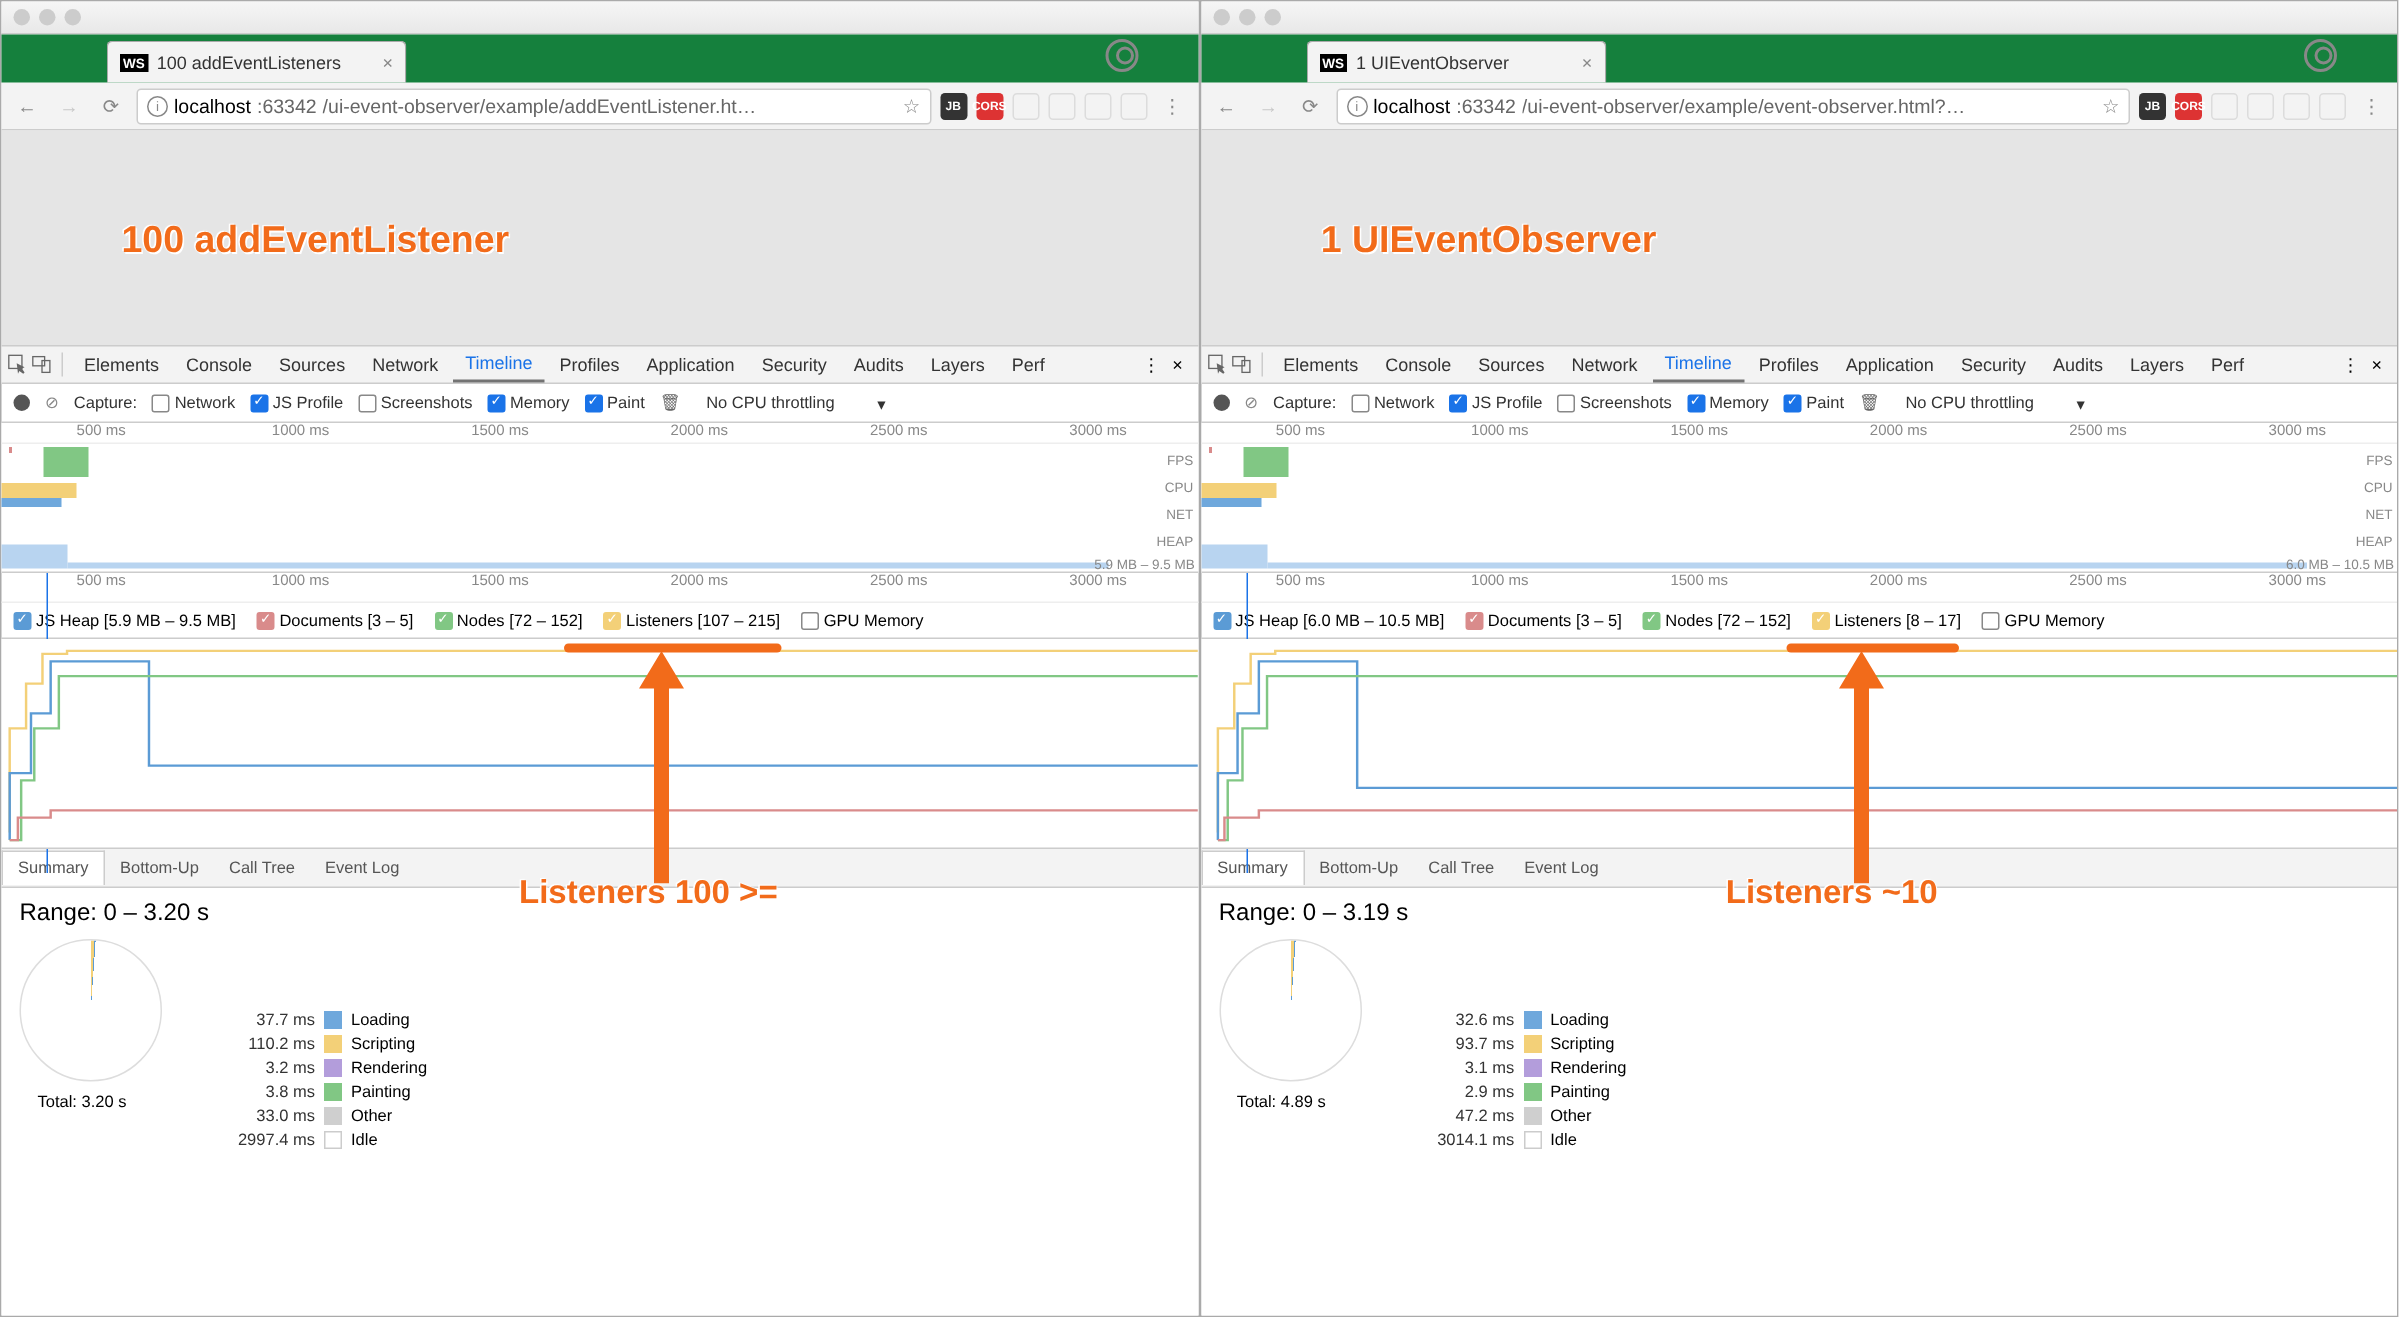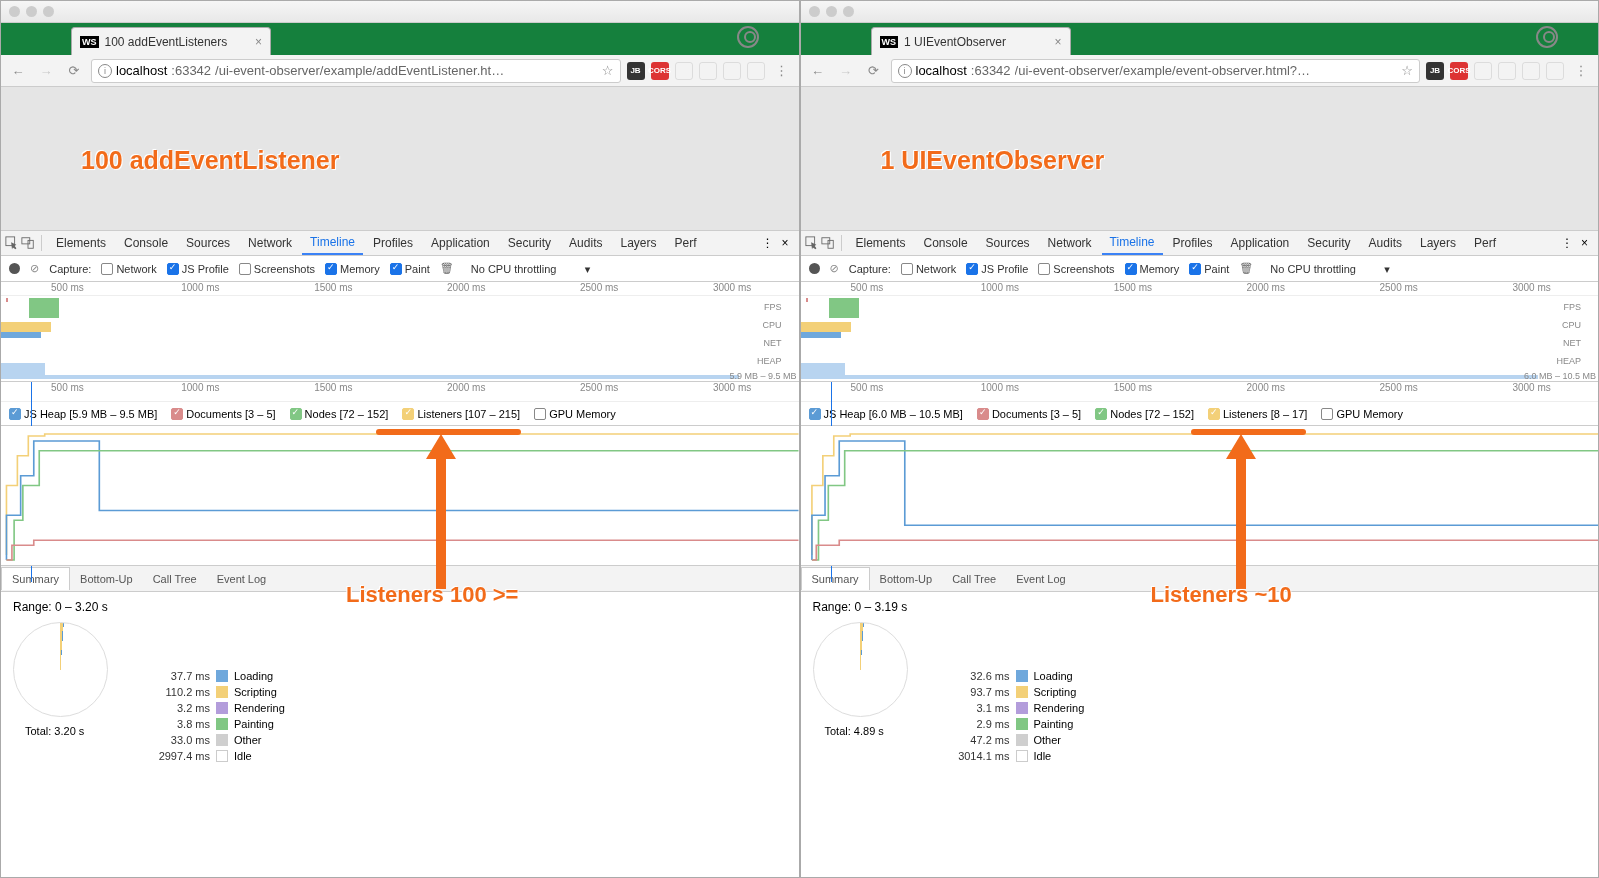--- a/index.html
+++ b/index.html
@@ -16,49 +16,49 @@
 .nav-btn { width:22px; height:22px; color:#888; display:flex; align-items:center; justify-content:center;}
 .address { flex:1; background:#fff; border:1px solid #ccc; border-radius:3px; height:24px; display:flex; align-items:center; padding:0 6px; gap:4px; color:#333; overflow:hidden;}
 .address .info{width:14px;height:14px;border:1px solid #888;border-radius:50%;font-size:9px;text-align:center;line-height:12px;color:#888;}
 .address .host{color:#000;}
 .address .path{color:#666; white-space:nowrap; overflow:hidden; text-overflow:ellipsis;}
 .ext-icon{width:18px;height:18px;border-radius:3px;font-size:8px;display:flex;align-items:center;justify-content:center;color:#fff;font-weight:bold;}
 .viewport{height:143px;background:#e5e5e5;position:relative;}
 .annot-title{position:absolute;top:30px;left:80px;font-size:25px;font-weight:bold;color:#f26b1a;text-shadow:0 0 2px #fff,-1px -1px 0 #fff,1px 1px 0 #fff;margin-top:29px;}
 .dev-tabbar{height:26px;border-top:1px solid #ccc;border-bottom:1px solid #ccc;background:#f3f3f3;display:flex;align-items:center;padding:0 4px;gap:2px;font-size:12px;}
 .dev-tab{padding:4px 8px;color:#333;}
-.dev-tab.active{color:#1a73e8;border-bottom:2px solid #3b82f6;}
+.dev-tab.active{color:#1a73e8;border-bottom:2px solid #737373;}
 .spacer{flex:1;}
 .capture-bar{height:26px;border-bottom:1px solid #ccc;display:flex;align-items:center;padding:0 8px;gap:10px;font-size:11px;color:#333;}
 .cbox{display:flex;align-items:center;gap:3px;}
 .cb{width:12px;height:12px;border:1px solid #888;border-radius:2px;display:inline-block;position:relative;}
 .cb.checked{background:#1a73e8;border-color:#1a73e8;}
 .cb.checked::after{content:"✓";color:#fff;font-size:9px;position:absolute;top:-2px;left:1px;}
 .rec-dot{width:11px;height:11px;background:#555;border-radius:50%;}
 .timeline-overview{height:100px;border-bottom:1px solid #ccc;position:relative;background:#fff;}
 .ruler{height:14px;border-bottom:1px solid #eee;display:flex;font-size:10px;color:#888;}
 .ruler span{flex:1;text-align:center;}
-.overview-lanes{position:absolute;right:17px;top:20px;font-size:9px;color:#888;display:flex;flex-direction:column;gap:8px;text-align:right;}
+.overview-lanes{position:absolute;right:3px;top:20px;font-size:9px;color:#888;display:flex;flex-direction:column;gap:8px;text-align:right;}
 .heap-line{position:absolute;bottom:2px;left:0;right:60px;height:16px;}
 .heap-fill{position:absolute;bottom:0;left:0;width:6%;height:100%;background:#b8d4f0;}
 .heap-flat{position:absolute;bottom:0;left:6%;right:0;height:4px;background:#b8d4f0;}
 .heap-label{position:absolute;bottom:0;right:2px;font-size:9px;color:#888;}
 .mini-flame{position:absolute;top:16px;left:0;width:60px;height:30px;}
 .mini-bar{position:absolute;height:4px;}
 .timeline-detail{height:20px;display:flex;font-size:10px;color:#888;border-bottom:1px solid #eee;}
 .timeline-detail span{flex:1;text-align:center;position:relative;}
 .vline{position:absolute;top:0;left:30px;width:1px;height:200px;background:#1a73e8;}
 .mem-legend{height:24px;border-bottom:1px solid #ccc;display:flex;align-items:center;padding:0 8px;gap:14px;font-size:11px;}
 .mem-chart{height:140px;border-bottom:1px solid #ccc;position:relative;background:#fff;}
 .highlight-bar{position:absolute;height:6px;background:#f26b1a;border-radius:3px;}
 .bottom-tabs{height:26px;border-bottom:1px solid #ccc;background:#f3f3f3;display:flex;align-items:center;font-size:11px;}
 .bottom-tab{padding:5px 10px;color:#555;}
 .bottom-tab.active{background:#fff;border:1px solid #ccc;border-bottom:none;}
 .summary{flex:1;padding:8px 12px;position:relative;background:#fff;}
-.range{font-size:12px;margin-bottom:8px;}
+.range{font-size:16px;margin-bottom:8px;}
 .pie-area{display:flex;gap:40px;align-items:flex-start;}
 .pie{width:95px;height:95px;border-radius:50%;background:conic-gradient(#f3d078 0deg 3deg,#5b9bd5 3deg 4deg,#fff 4deg 360deg);border:1px solid #ddd;}
 .legend-list{display:flex;flex-direction:column;gap:4px;font-size:11px;margin-top:48px;}
 .legend-list div{display:flex;align-items:center;gap:6px;}
 .legend-list .val{width:62px;text-align:right;color:#333;}
 .legend-sw{width:12px;height:12px;}
 .total{font-size:11px;margin-top:8px;margin-left:12px;}
 .annot-caption{position:absolute;font-size:22px;font-weight:bold;color:#f26b1a;text-shadow:0 0 2px #fff,-1px -1px 0 #fff,1px 1px 0 #fff;}
 .arrow-svg{position:absolute;}
 .ws-badge{background:#000;color:#fff;padding:1px 2px;font-size:9px;font-weight:bold;}

